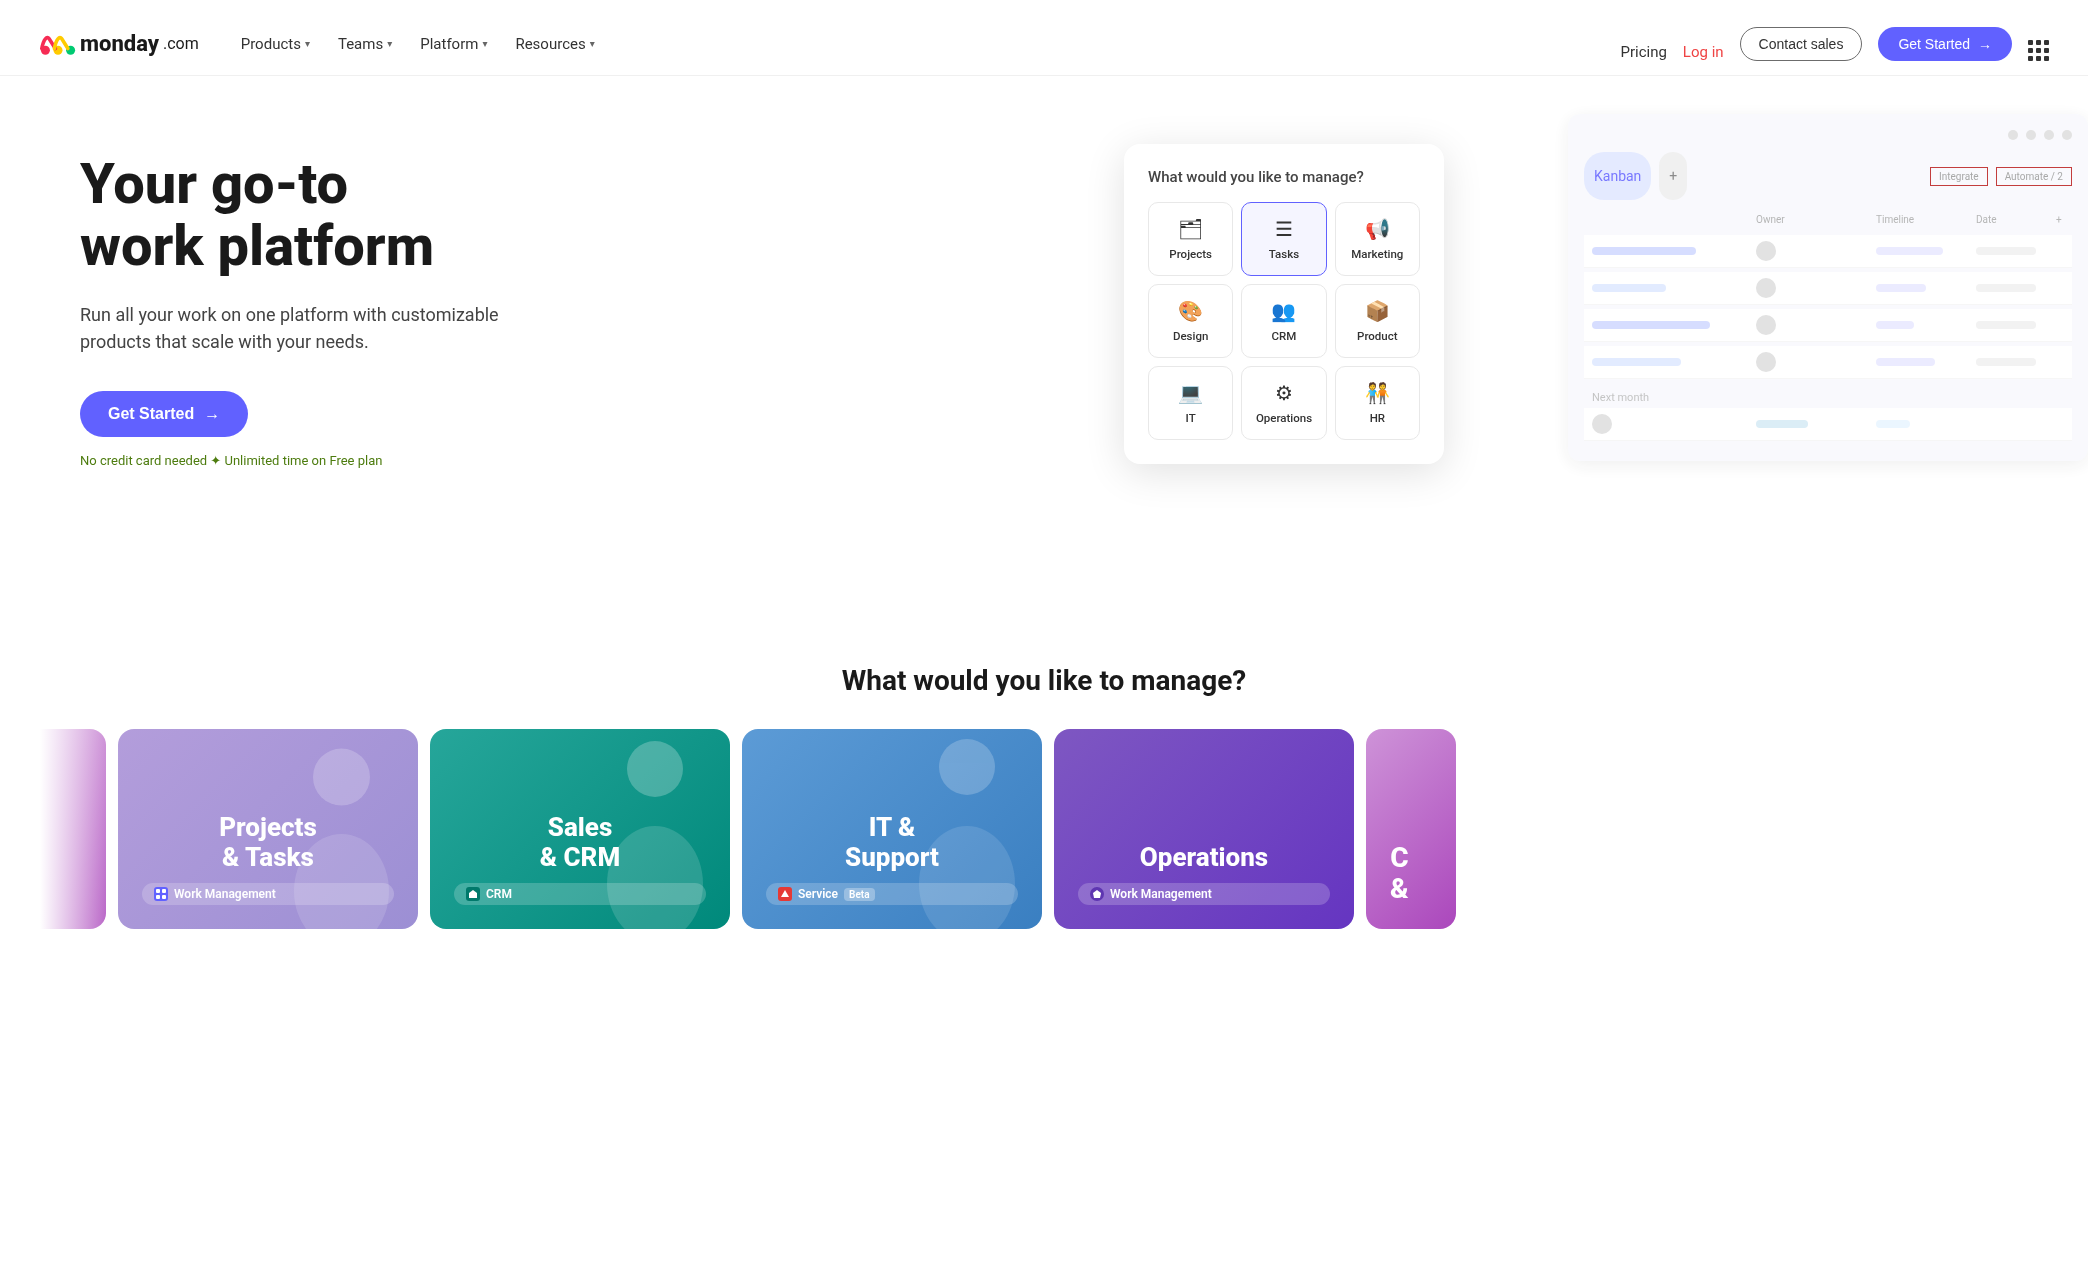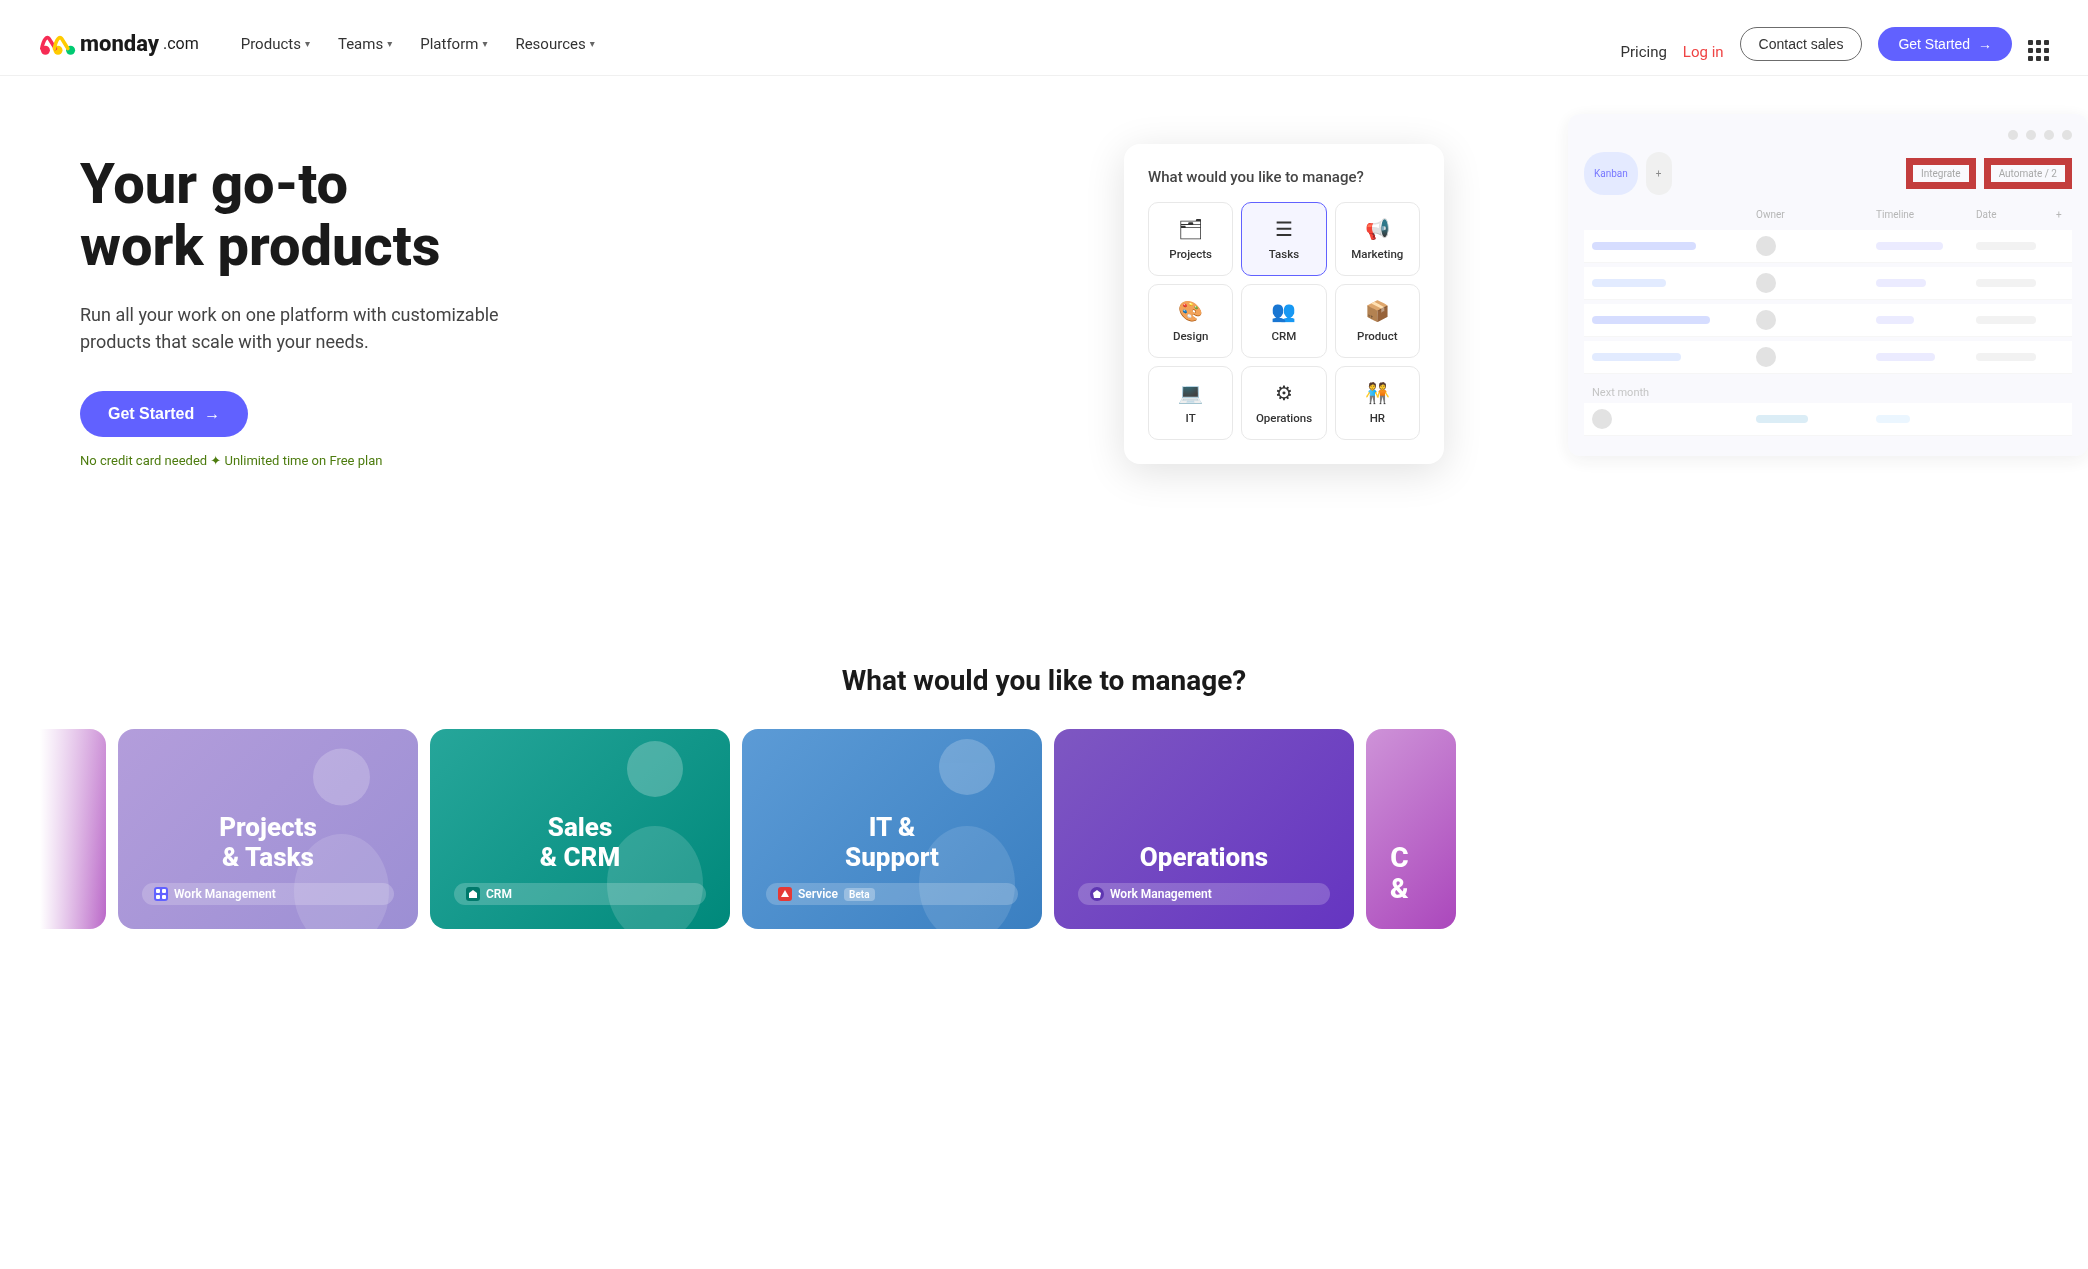--- a/index.html
+++ b/index.html
@@ -78,24 +78,24 @@
     .board-bg {
       position: absolute; right: -60px; top: -20px; width: 520px;
       background: #f8f9fd; border-radius: 12px;
       padding: 16px; box-shadow: 0 4px 20px rgba(0,0,0,0.08);
       opacity: 0.85; z-index: 1;
     }
     .board-header { display: flex; justify-content: flex-end; align-items: center; gap: 8px; margin-bottom: 12px; }
     .board-dot { width: 10px; height: 10px; border-radius: 50%; background: #ddd; }
     .board-toolbar { display: flex; justify-content: space-between; align-items: center; margin-bottom: 10px; }
     .board-tabs { display: flex; gap: 8px; }
-    .board-tab { font-size: 10px; color: #777; padding: 16px 10px; border-radius: 20px; background: #eee; }
+    .board-tab { font-size: 14px; color: #777; padding: 16px 10px; border-radius: 20px; background: #eee; }
     .board-tab.active { background: #e0e7ff; color: #6161ff; }
     .board-actions { display: flex; gap: 8px; }
-    .board-action { font-size: 10px; color: #999; padding: 3px 8px; border: 7px solid #b91c1c; border-radius: 0; }
+    .board-action { font-size: 10px; color: #999; padding: 3px 8px; border: 1px solid #b91c1c; border-radius: 0; }
     .board-cols { display: grid; grid-template-columns: 1fr 120px 100px 80px 24px; gap: 0; margin-bottom: 6px; }
     .board-col-header { font-size: 10px; color: #aaa; padding: 4px 8px; }
     .board-row { display: grid; grid-template-columns: 1fr 120px 100px 80px 24px; margin-bottom: 4px; }
     .board-cell { padding: 6px 8px; background: #fff; border-bottom: 1px solid #f5f5f5; display: flex; align-items: center; }
     .board-avatar { width: 20px; height: 20px; border-radius: 50%; background: #ddd; }
     .board-bar { height: 8px; border-radius: 4px; background: #e0e7ff; }
     .board-date-cell { width: 60px; height: 8px; border-radius: 4px; background: #f0f0f0; }
 
     
     .manage-section { padding: 60px 40px 0; text-align: center; }
@@ -175,21 +175,21 @@
         <div class="grid-dot"></div>
         <div class="grid-dot"></div>
     </div>
   </div>
 </nav>
 
 <section class="hero">
   <div class="hero-left">
     <h1 class="hero-title">
       <span>Your go-to</span><br>
-      <span>work products</span>
+      <span>work platform</span>
     </h1>
     <p class="hero-subtitle">Run all your work on one platform with customizable products that scale with your needs.</p>
     <button class="btn-hero">
       <span>Get Started</span>
       <span>→</span>
     </button>
     <p class="hero-note">No credit card needed  ✦  Unlimited time on Free plan</p>
   </div>
 
   <div class="hero-right">

